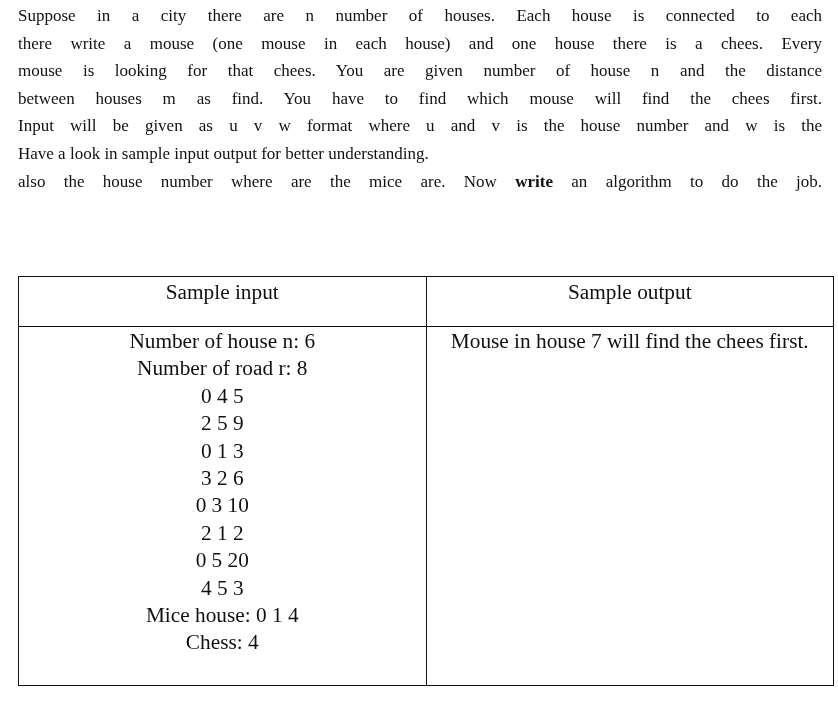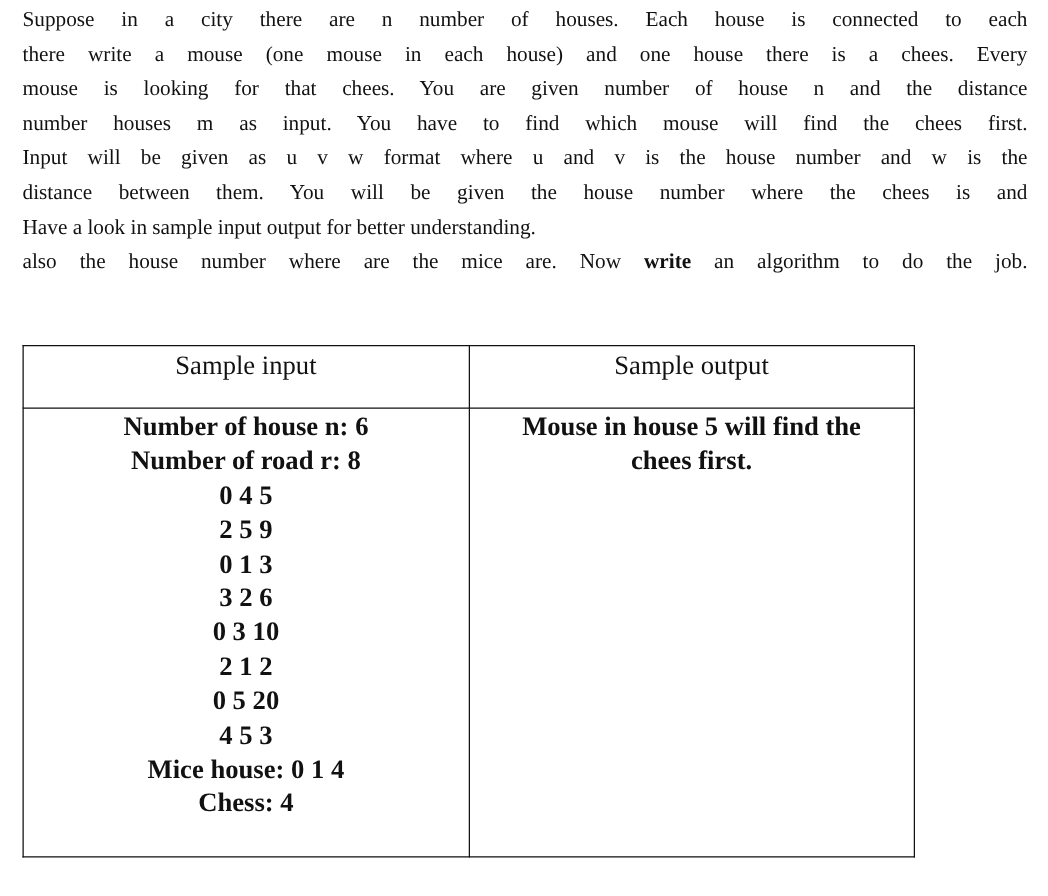--- a/index.html
+++ b/index.html
@@ -33,56 +33,54 @@
   }
   .para .line.last {
     text-align-last: left;
   }
   .para b { font-weight: bold; }
 
   .sample-table {
     position: absolute;
     left: 18px;
     top: 276px;
-    width: 714px;
+    width: 816px;
     height: 410px;
     border-collapse: collapse;
     table-layout: fixed;
   }
   .sample-table td, .sample-table th {
     border: 1.5px solid #111111;
     font-weight: normal;
     font-size: 21.3px;
     text-align: center;
     vertical-align: top;
     padding: 0;
   }
   .sample-table th {
     height: 49px;
     line-height: 30px;
     padding-top: 0px;
   }
   .sample-table td {
     line-height: 27.4px;
     padding-top: 1px;
-    font-weight: bold;
   }
   .cell-lines span { display: block; }
   .output-text { padding: 0 18px; display: block; }
 </style>
 </head>
 <body>
 
 <div class="para">
   <span class="line">Suppose in a city there are n number of houses. Each house is connected to each</span>
   <span class="line">there write a mouse (one mouse in each house) and one house there is a chees. Every</span>
   <span class="line">mouse is looking for that chees. You are given number of house n and the distance</span>
-  <span class="line">number houses m as input. You have to find which mouse will find the chees first.</span>
+  <span class="line">between houses m as find. You have to find which mouse will find the chees first.</span>
   <span class="line">Input will be given as u v w format where u and v is the house number and w is the</span>
-  <span class="line">distance between them. You will be given the house number where the chees is and</span>
   <span class="line last">Have a look in sample input output for better understanding.</span>
   <span class="line"><span>also the house number where are the mice are. Now </span><b>write</b><span> an algorithm to do the job.</span></span>
 </div>
 
 <table class="sample-table">
   <tbody>
       <tr>
     <th>Sample input</th>
     <th>Sample output</th>
   </tr>
@@ -97,17 +95,17 @@
         <span>3 2 6</span>
         <span>0 3 10</span>
         <span>2 1 2</span>
         <span>0 5 20</span>
         <span>4 5 3</span>
         <span>Mice house: 0 1 4</span>
         <span>Chess: 4</span>
       </div>
     </td>
     <td>
-      <span class="output-text">Mouse in house 5 will find the chees first.</span>
+      <span class="output-text">Mouse in house 7 will find the chees first.</span>
     </td>
   </tr>
 </tbody>
   </table>
 
 </body></html>

